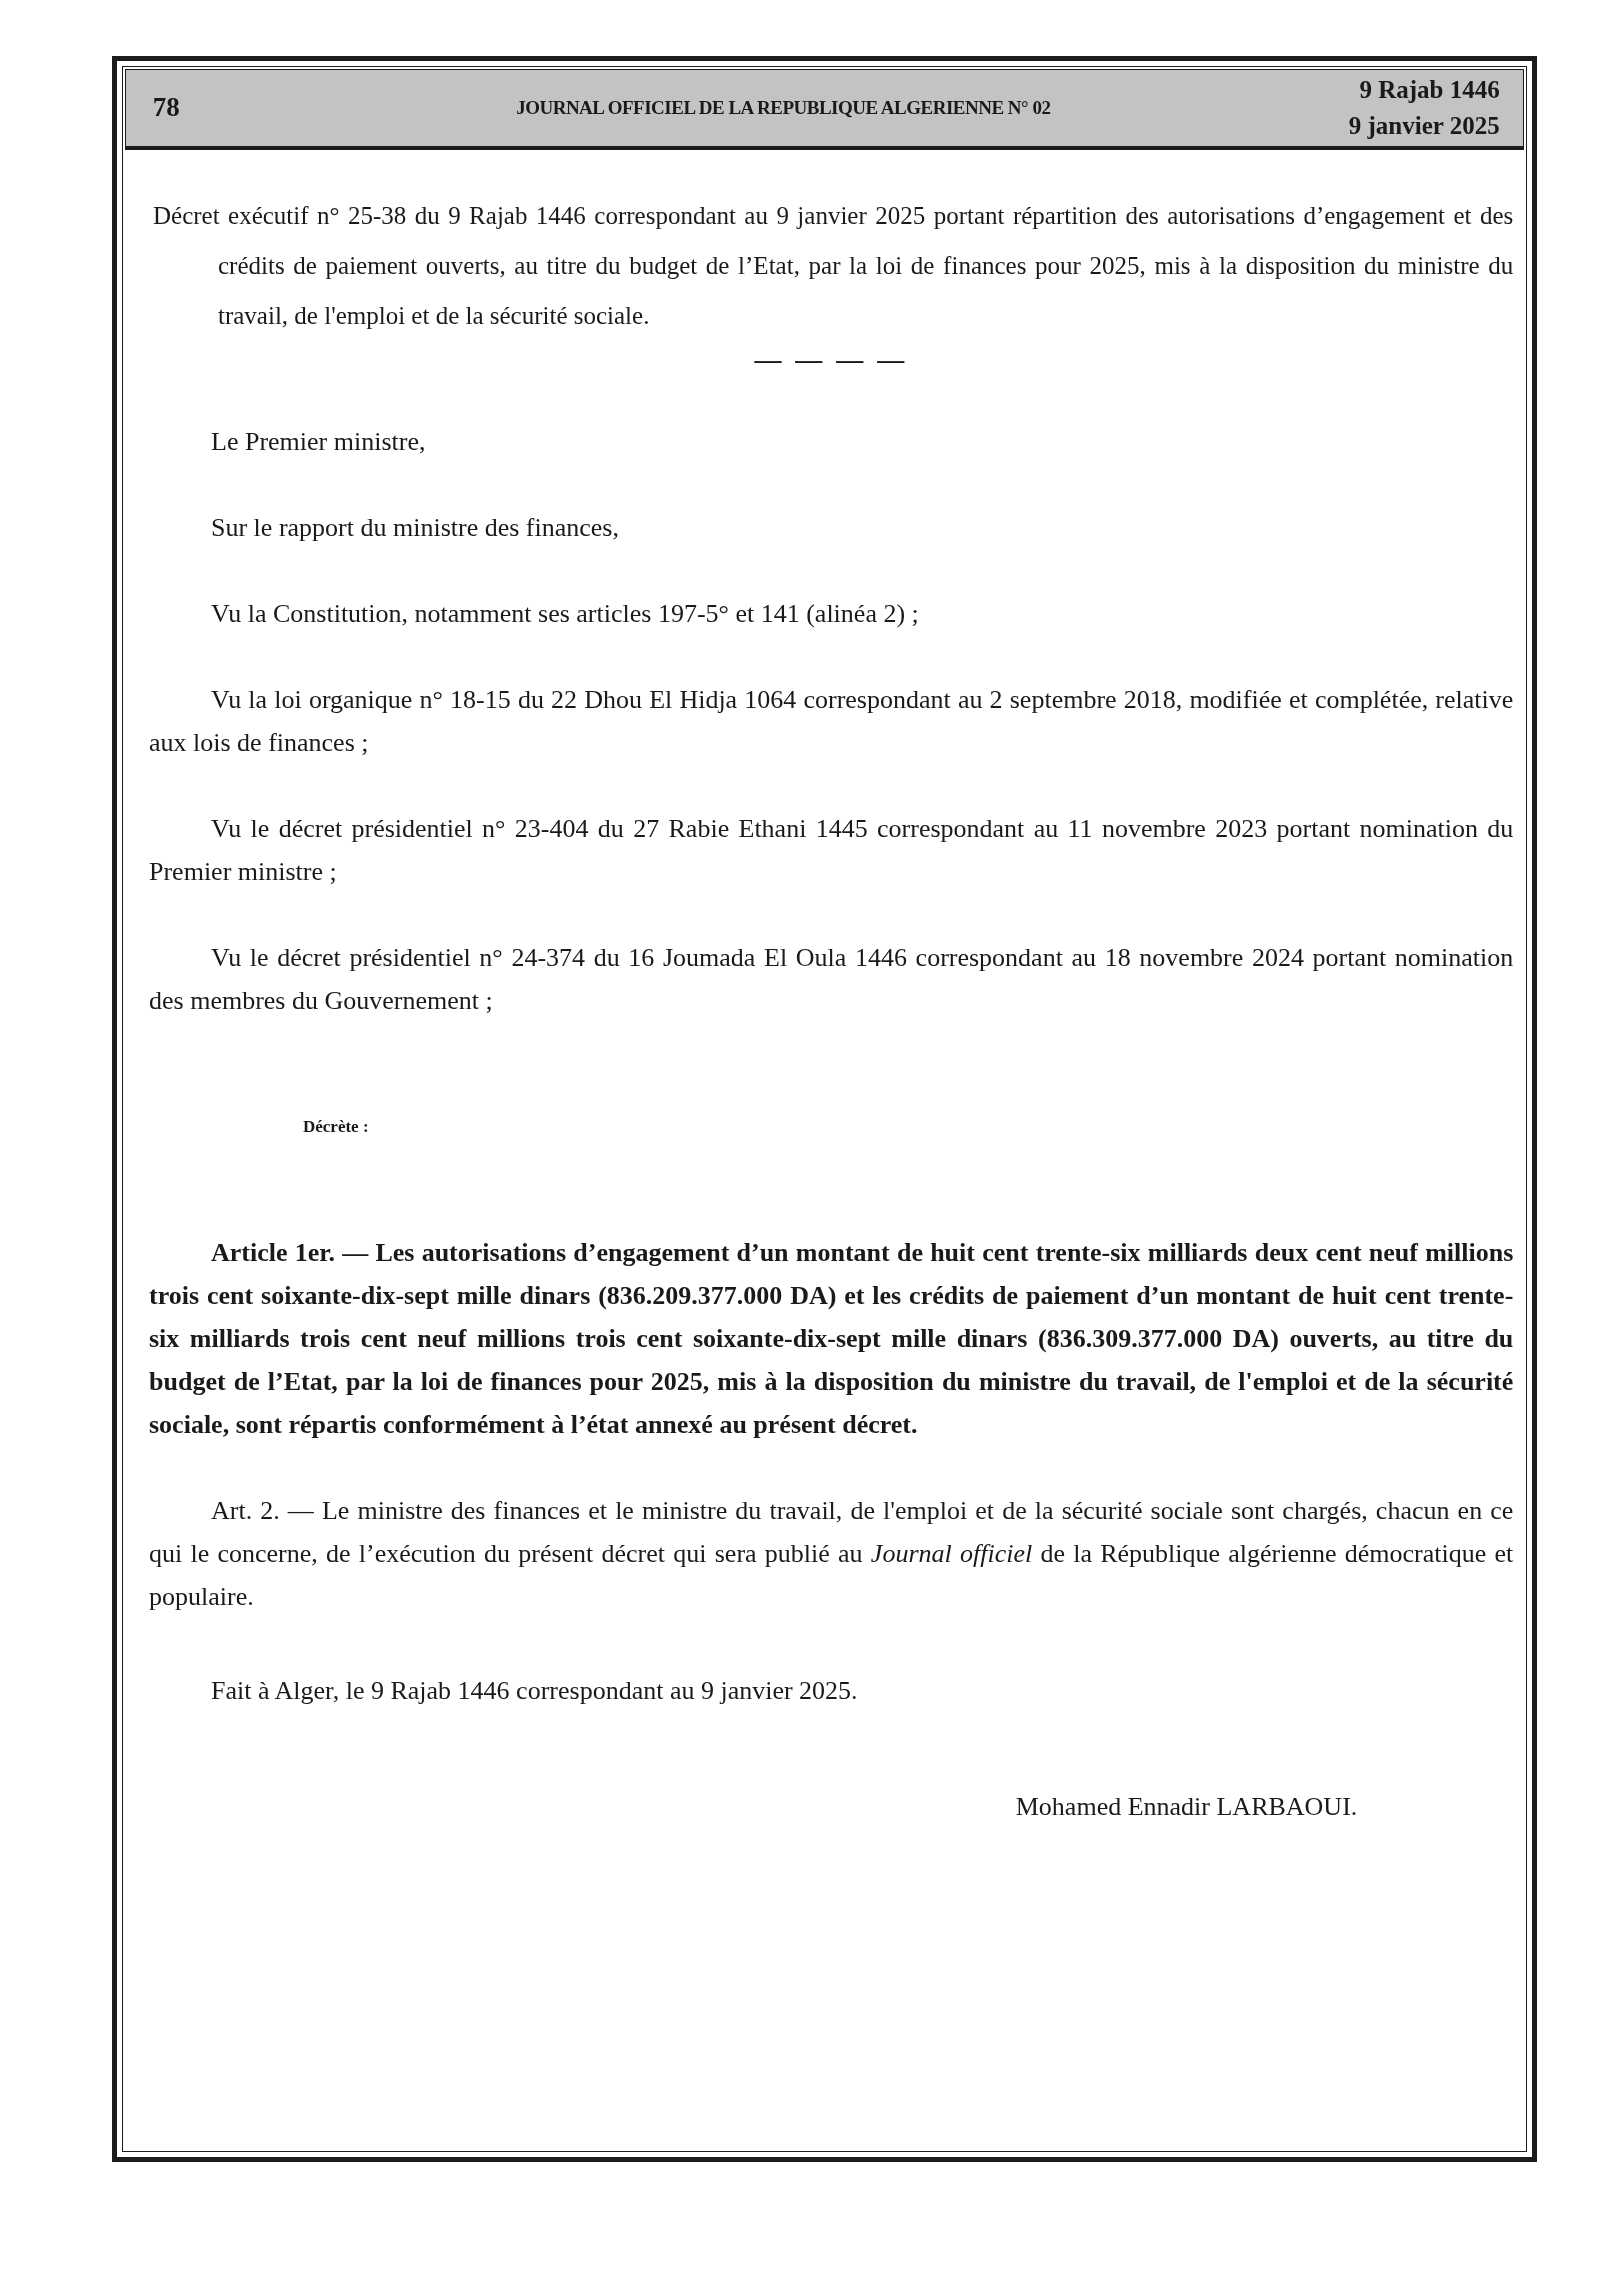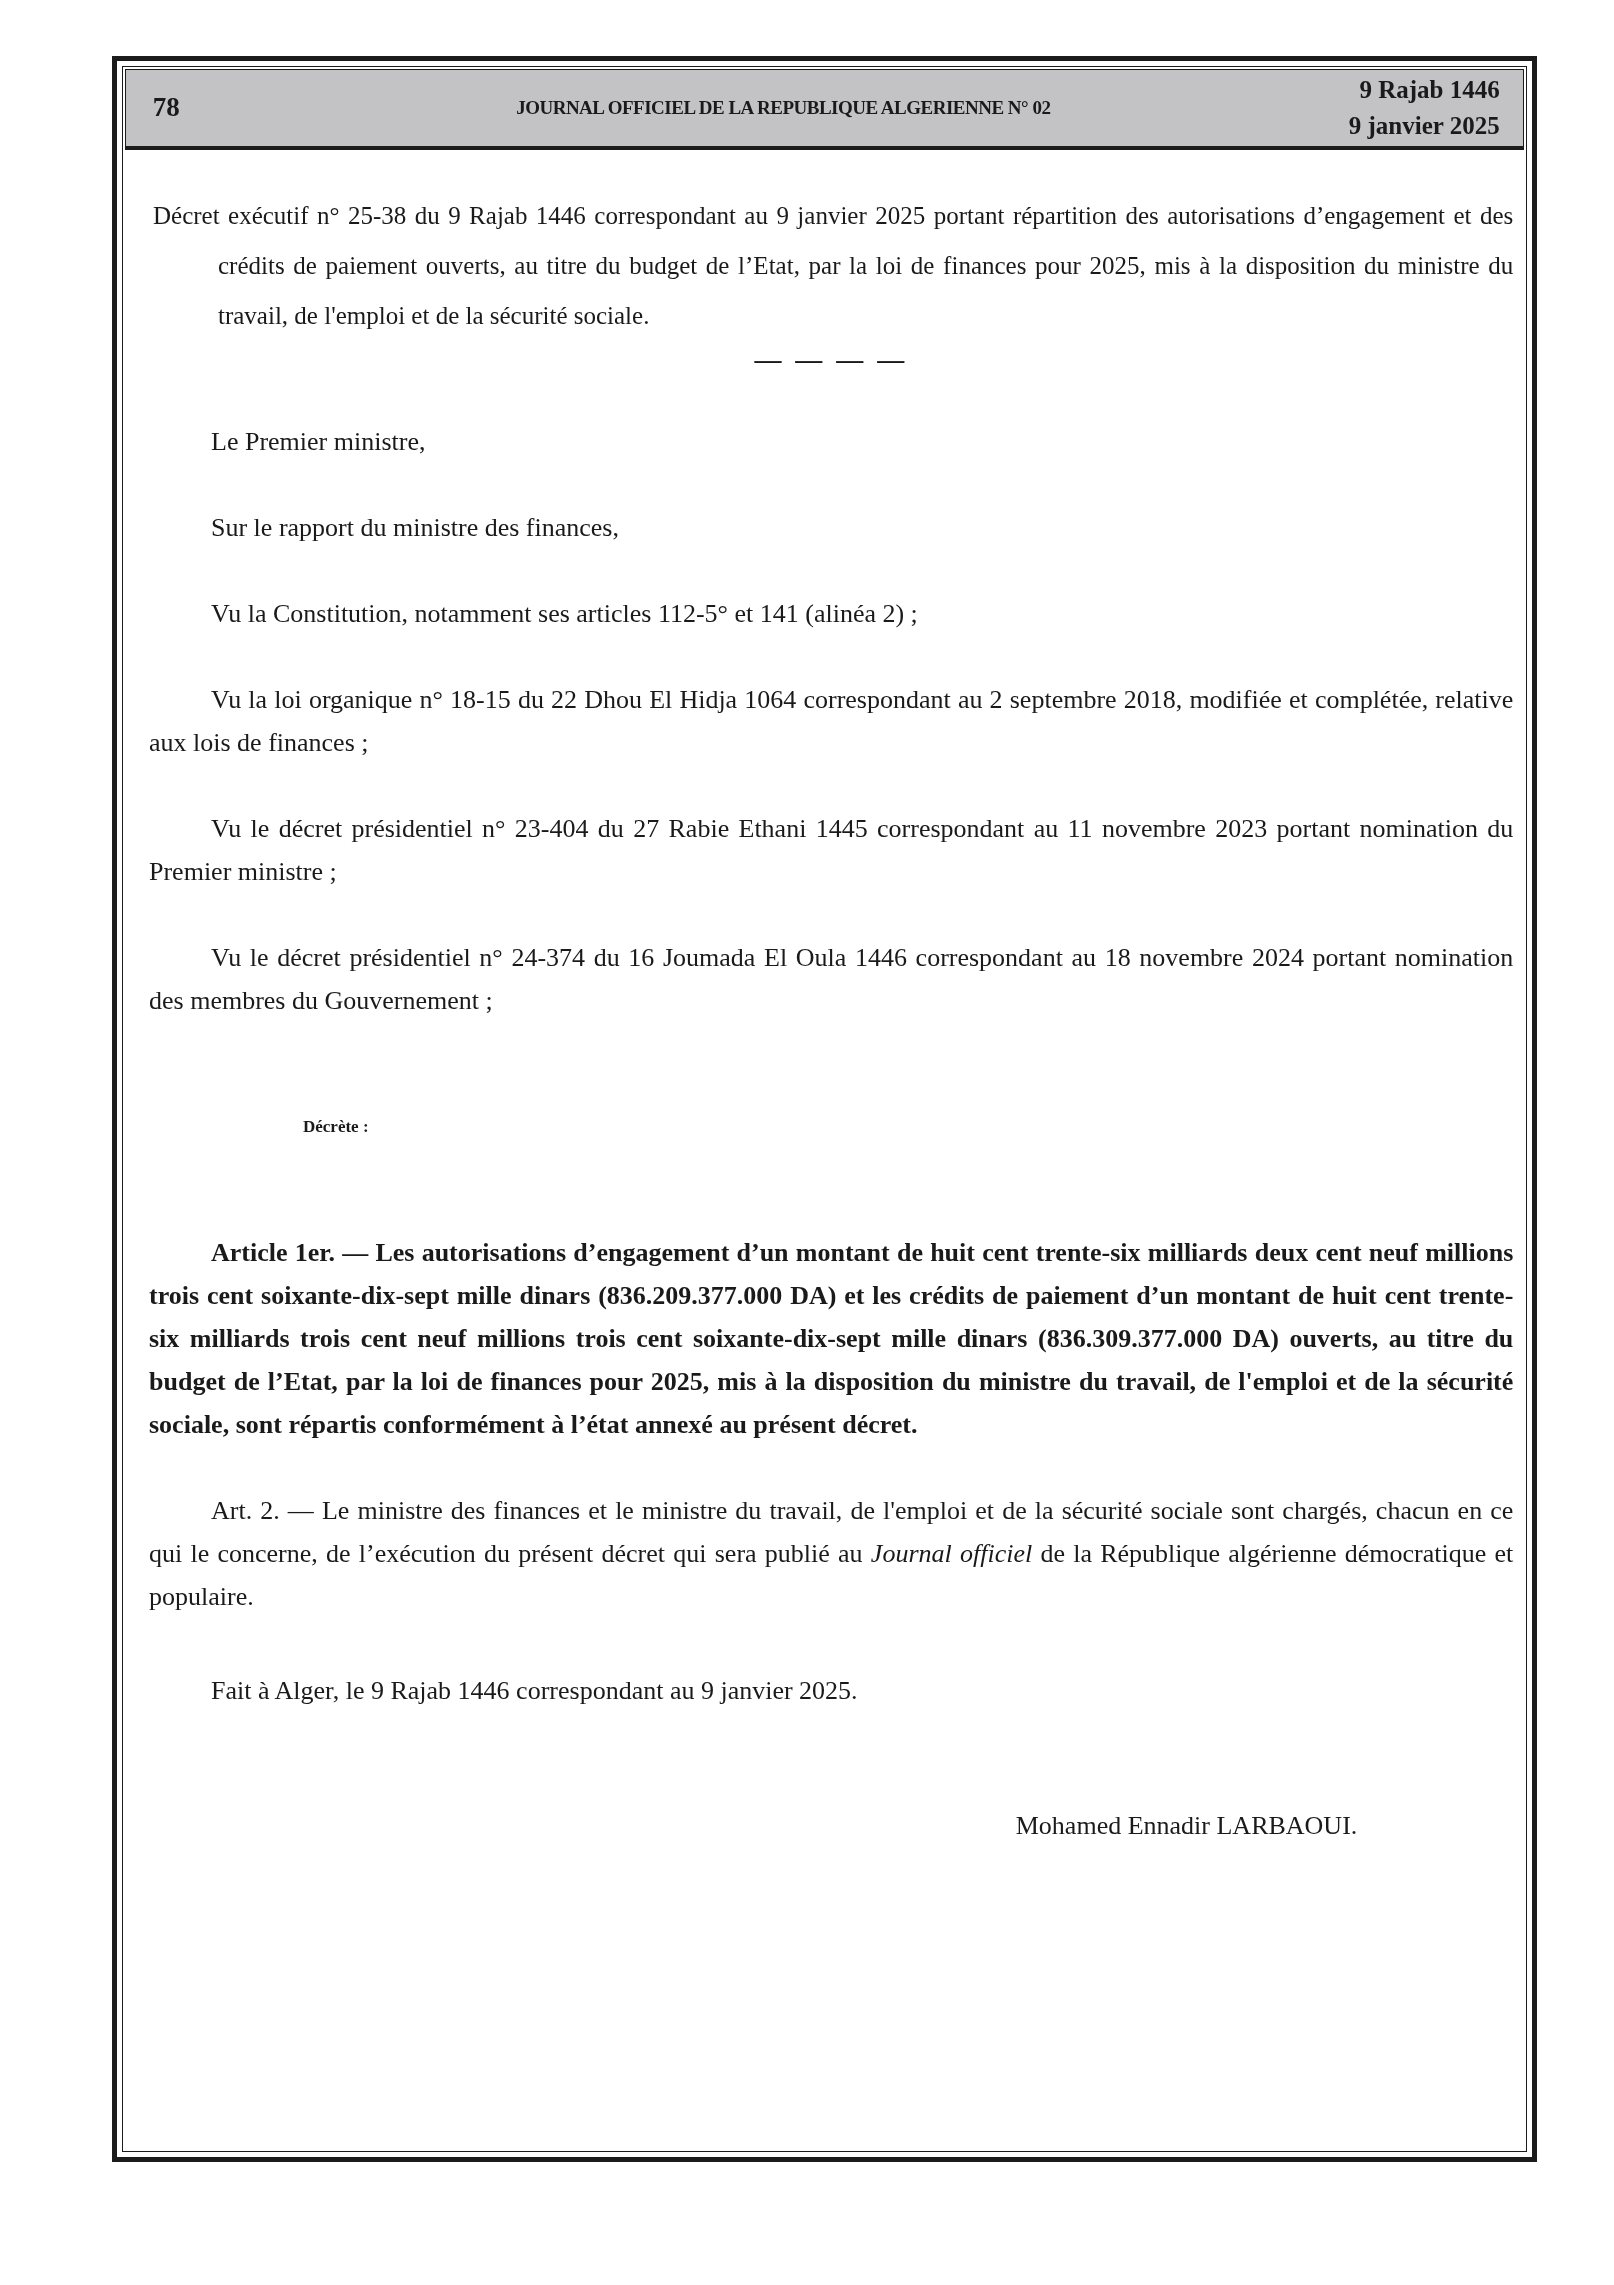--- a/index.html
+++ b/index.html
@@ -89,21 +89,21 @@
   .decrete {
     margin: 83px 0 0 0;
     font-weight: bold;
     font-size: 17px;
     line-height: 43px;
     padding-left: 154px;
   }
   .article-1 { margin-top: 83px; font-weight: bold; }
   .fait { margin-top: 51px; text-align: left; }
   .signatory {
-    margin: 92px 0 0 0;
+    margin: 73px 0 0 0;
     font-size: 26px;
     line-height: 43px;
     text-align: right;
     padding-right: 156px;
   }
   .italic { font-style: italic; }
 </style>
 </head>
 <body>
 
@@ -119,21 +119,21 @@
       </span>
     </div>
 
     <div class="content">
       <p class="decree-title">Décret exécutif n° 25-38 du 9 Rajab 1446 correspondant au 9 janvier 2025 portant répartition des autorisations d’engagement et des crédits de paiement ouverts, au titre du budget de l’Etat, par la loi de finances pour 2025, mis à la disposition du ministre du travail, de l'emploi et de la sécurité sociale.</p>
 
       <div class="separator">— — — —</div>
 
       <p class="body-p">Le Premier ministre,</p>
       <p class="body-p">Sur le rapport du ministre des finances,</p>
-      <p class="body-p">Vu la Constitution, notamment ses articles 112-5° et 141 (alinéa 2) ;</p>
+      <p class="body-p">Vu la Constitution, notamment ses articles 197-5° et 141 (alinéa 2) ;</p>
       <p class="body-p">Vu la loi organique n° 18-15 du 22 Dhou El Hidja 1064 correspondant au 2 septembre 2018, modifiée et complétée, relative aux lois de finances ;</p>
       <p class="body-p">Vu le décret présidentiel n° 23-404 du 27 Rabie Ethani 1445 correspondant au 11 novembre 2023 portant nomination du Premier ministre ;</p>
       <p class="body-p">Vu le décret présidentiel n° 24-374 du 16 Joumada El Oula 1446 correspondant au 18 novembre 2024 portant nomination des membres du Gouvernement ;</p>
 
       <p class="decrete">Décrète :</p>
 
       <p class="body-p article-1">Article 1er. — Les autorisations d’engagement d’un montant de huit cent trente-six milliards deux cent neuf millions trois cent soixante-dix-sept mille dinars (836.209.377.000 DA) et les crédits de paiement d’un montant de huit cent trente-six milliards trois cent neuf millions trois cent soixante-dix-sept mille dinars (836.309.377.000 DA) ouverts, au titre du budget de l’Etat, par la loi de finances pour 2025, mis à la disposition du ministre du travail, de l'emploi et de la sécurité sociale, sont répartis conformément à l’état annexé au présent décret.</p>
 
       <p class="body-p"><span>Art. 2. — Le ministre des finances et le ministre du travail, de l'emploi et de la sécurité sociale sont chargés, chacun en ce qui le concerne, de l’exécution du présent décret qui sera publié au </span><span class="italic">Journal officiel</span><span> de la République algérienne démocratique et populaire.</span></p>
 

